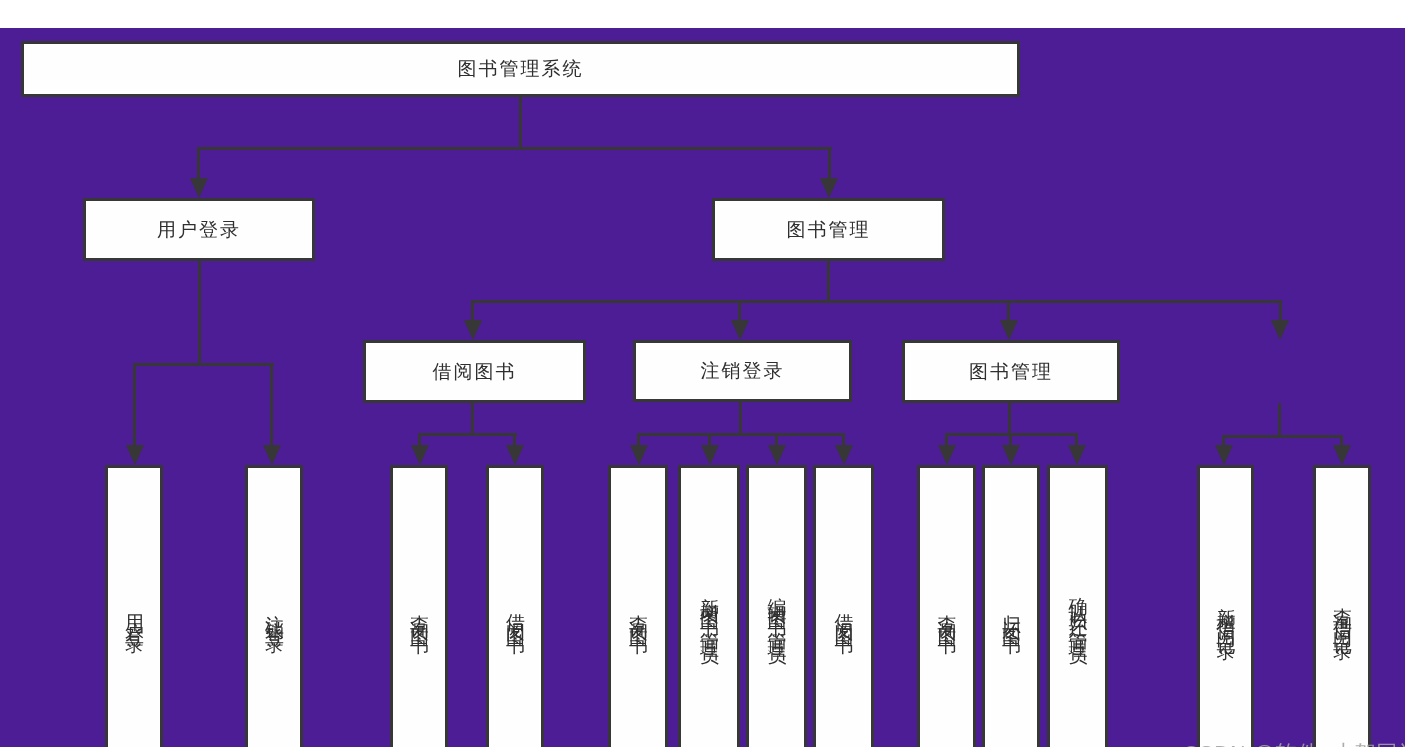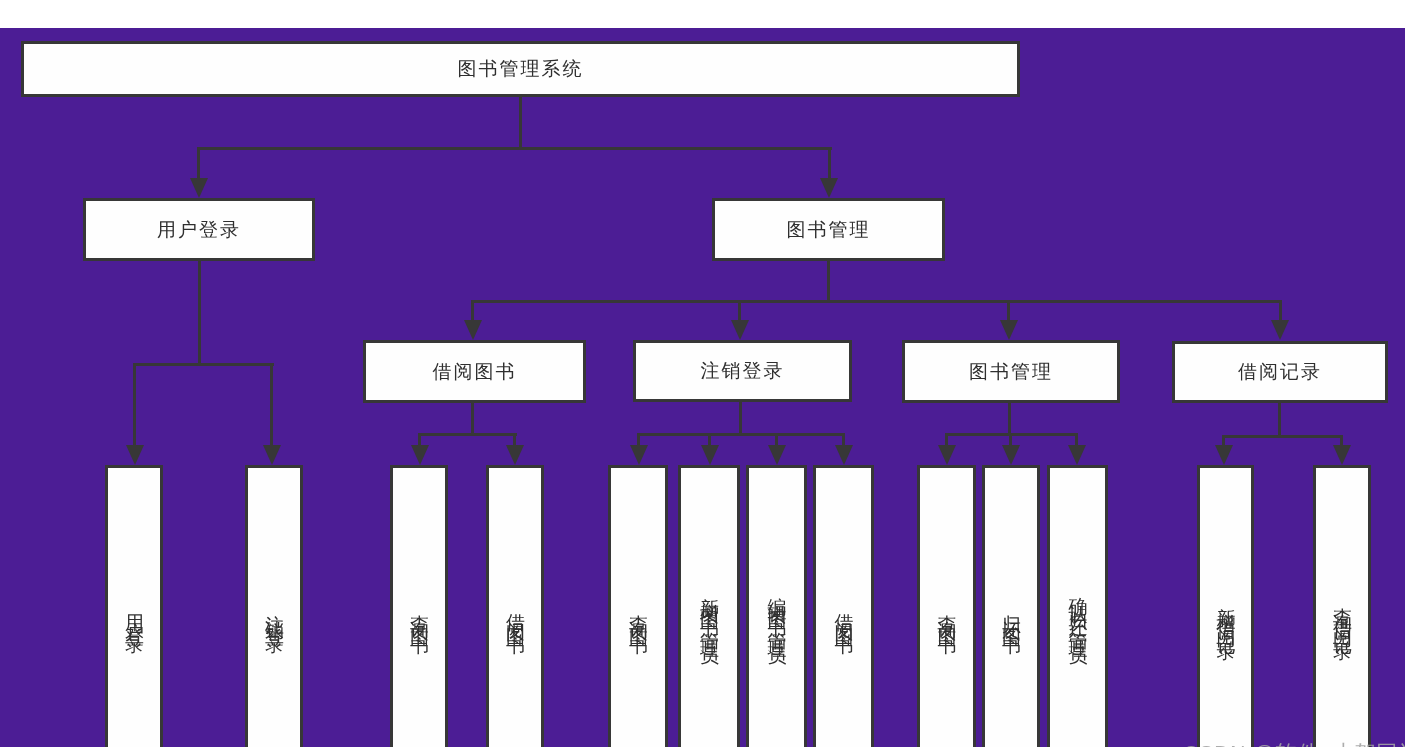--- a/index.html
+++ b/index.html
@@ -135,23 +135,20 @@
 
   <div class="node h" style="left:363px;top:312px;width:223px;height:63px">
     <span class="lbl">借阅图书</span>
   </div>
   <div class="node h" style="left:633px;top:312px;width:219px;height:62px">
     <span class="lbl">注销登录</span>
   </div>
   <div class="node h" style="left:902px;top:312px;width:218px;height:63px">
     <span class="lbl">图书管理</span>
   </div>
-  <div class="node h" style="left:1172px;top:313px;width:216px;height:62px">
-    <span class="lbl">借阅记录</span>
-  </div>
 
   <div class="node v" style="left:105px;top:437px;width:58px;height:296px">
     <span class="lbl">用户登录</span>
   </div>
   <div class="node v" style="left:245px;top:437px;width:58px;height:296px">
     <span class="lbl">注销登录</span>
   </div>
 
   <div class="node v" style="left:390px;top:437px;width:58px;height:296px">
     <span class="lbl">查询图书</span>

